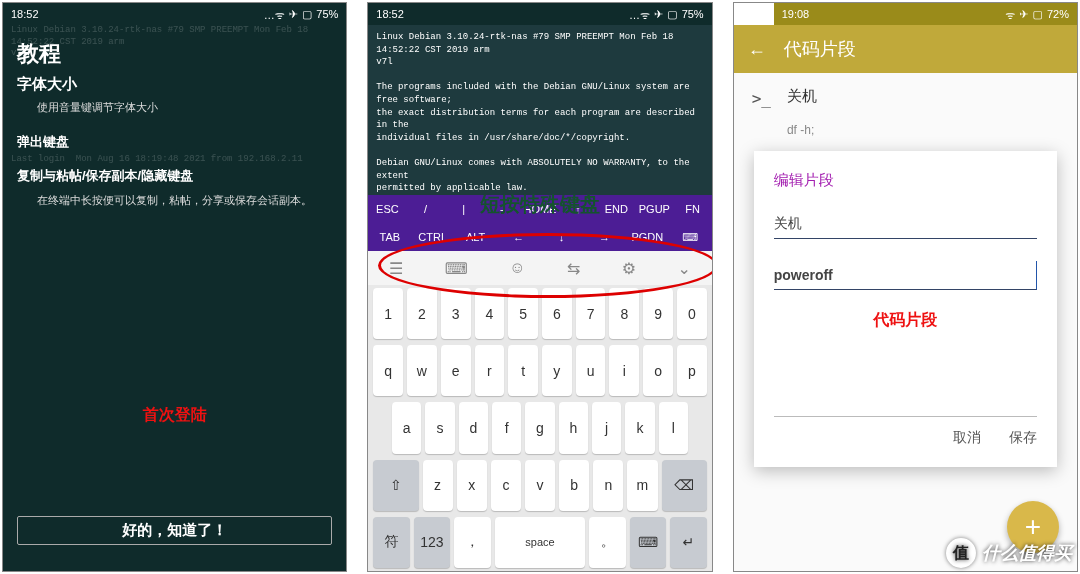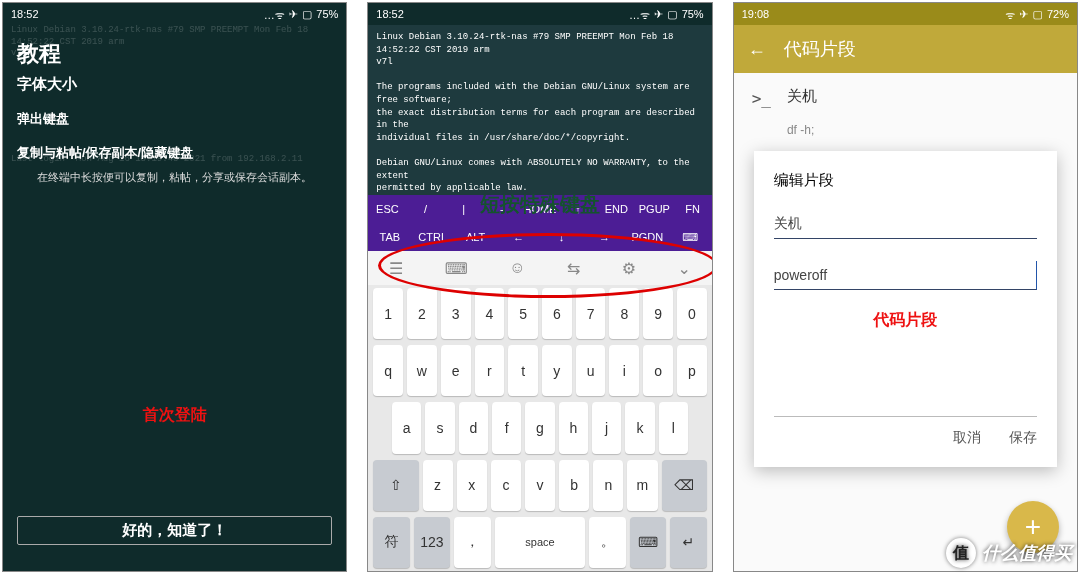--- a/index.html
+++ b/index.html
@@ -3,21 +3,21 @@
 <meta charset="utf-8">
 <style>
 * { margin: 0; padding: 0; box-sizing: border-box; }
 body { width: 1080px; height: 574px; background: #fff; font-family: -apple-system, "Helvetica Neue", Arial, sans-serif; position: relative; overflow: hidden; }
 .container { display: flex; width: 1080px; height: 574px; gap: 20px; padding: 2px; }
 .phone { flex: 1; position: relative; border: 1px solid #888; overflow: hidden; display: flex; flex-direction: column; }
 
 
 .status-bar { height: 22px; display: flex; align-items: center; justify-content: space-between; padding: 0 8px; font-size: 11px; color: #fff; }
 .status-bar.dark { background: #0f2b2b; }
-.status-bar.olive { background: #9a8b1a; }
+.status-bar.olive { background: #9a8b1a; margin-left: 40px; }
 .status-icons { display: flex; align-items: center; gap: 4px; }
 .status-icons span { font-size: 11px; }
 
 
 .p1-bg { flex: 1; background: #0f2b2b; color: #fff; position: relative; padding: 10px 14px; display: flex; flex-direction: column; }
 .termfaint { font-family: "Courier New", monospace; font-size: 9px; color: rgba(255,255,255,.18); line-height: 1.3; white-space: pre-wrap; position: absolute; top: 0; left: 8px; right: 8px; pointer-events: none; }
 .p1-overlay h1 { font-size: 22px; font-weight: 700; margin: 4px 0 4px; position: relative; }
 .p1-overlay h2 { font-size: 15px; font-weight: 700; margin: 6px 0 4px; }
 .p1-overlay h3 { font-size: 13px; font-weight: 700; margin: 16px 0 6px; }
 .p1-overlay .body { font-size: 11px; line-height: 1.7; padding-left: 20px; color: #ddd; }
@@ -45,23 +45,23 @@
 .kb-row .half-gap { flex: 0.5; }
 
 
 .p3-bg { flex: 1; background: #fafafa; display: flex; flex-direction: column; color: #333; position: relative; }
 .appbar3 { background: #c0a93a; height: 48px; display: flex; align-items: center; padding: 0 14px; color: #fff; font-size: 18px; gap: 18px; }
 .snippet-row { display: flex; align-items: flex-start; padding: 14px 18px; gap: 16px; }
 .chev { font-size: 16px; color: #555; margin-top: 2px; font-family: monospace; }
 .snip-title { font-size: 15px; color: #333; }
 .snip-sub { font-size: 12px; color: #888; margin-top: 17px; }
 .dialog { background: #fff; margin: 0 20px; box-shadow: 0 4px 16px rgba(0,0,0,.25); padding: 20px; position: relative; }
-.dialog .dlg-title { font-size: 15px; color: #000000; margin-bottom: 20px; }
+.dialog .dlg-title { font-size: 15px; color: #a21caf; margin-bottom: 20px; }
 .dialog .field { border: none; border-bottom: 1px solid #346; width: 100%; font-size: 14px; padding: 6px 0; margin-bottom: 22px; outline: none; color: #444; }
-.dialog .cursor { border-right: 1px solid #25a; }
+.dialog .cursor { border-right: 1px solid #25a; font-weight: bold; }
 .dialog .empty-line { border-bottom: 1px solid #bbb; height: 26px; margin-top: 60px; margin-bottom: 12px; }
 .dialog .p3-red { color: #e11; font-size: 16px; font-weight: 700; text-align: center; margin: -2px 0 10px; }
 .dialog .actions { display: flex; justify-content: flex-end; gap: 28px; font-size: 14px; color: #555; }
 .fab { position: absolute; right: 18px; bottom: 18px; width: 52px; height: 52px; border-radius: 50%; background: #d9b84a; color: #fff; font-size: 28px; display: flex; align-items: center; justify-content: center; box-shadow: 0 3px 6px rgba(0,0,0,.3); }
 
 
 .watermark { position: absolute; right: 8px; bottom: 6px; display: flex; align-items: center; gap: 6px; color: #fff; text-shadow: 0 0 4px rgba(0,0,0,.8); font-size: 18px; font-weight: 700; font-style: italic; }
 .watermark .circ { width: 30px; height: 30px; border-radius: 50%; background: #fff; color: #222; display: flex; align-items: center; justify-content: center; font-size: 16px; font-style: normal; box-shadow: 0 0 4px rgba(0,0,0,.5); }
 </style>
 </head>
@@ -87,20 +87,21 @@
 
 
 
 
 
 
 Last login  Mon Aug 16 18:19:48 2021 from 192.168.2.11</div>
       <div class="p1-overlay">
         <h1>教程</h1>
         <h2>字体大小</h2>
+        <div class="body">使用音量键调节字体大小</div>
         <h3>弹出键盘</h3>
         <h3>复制与粘帖/保存副本/隐藏键盘</h3>
         <div class="body2">在终端中长按便可以复制，粘帖，分享或保存会话副本。</div>
       </div>
       <div class="red-label p1-red">首次登陆</div>
       <div class="p1-btn">好的，知道了！</div>
     </div>
   </div>
 
   <div class="phone" style="position:relative">

